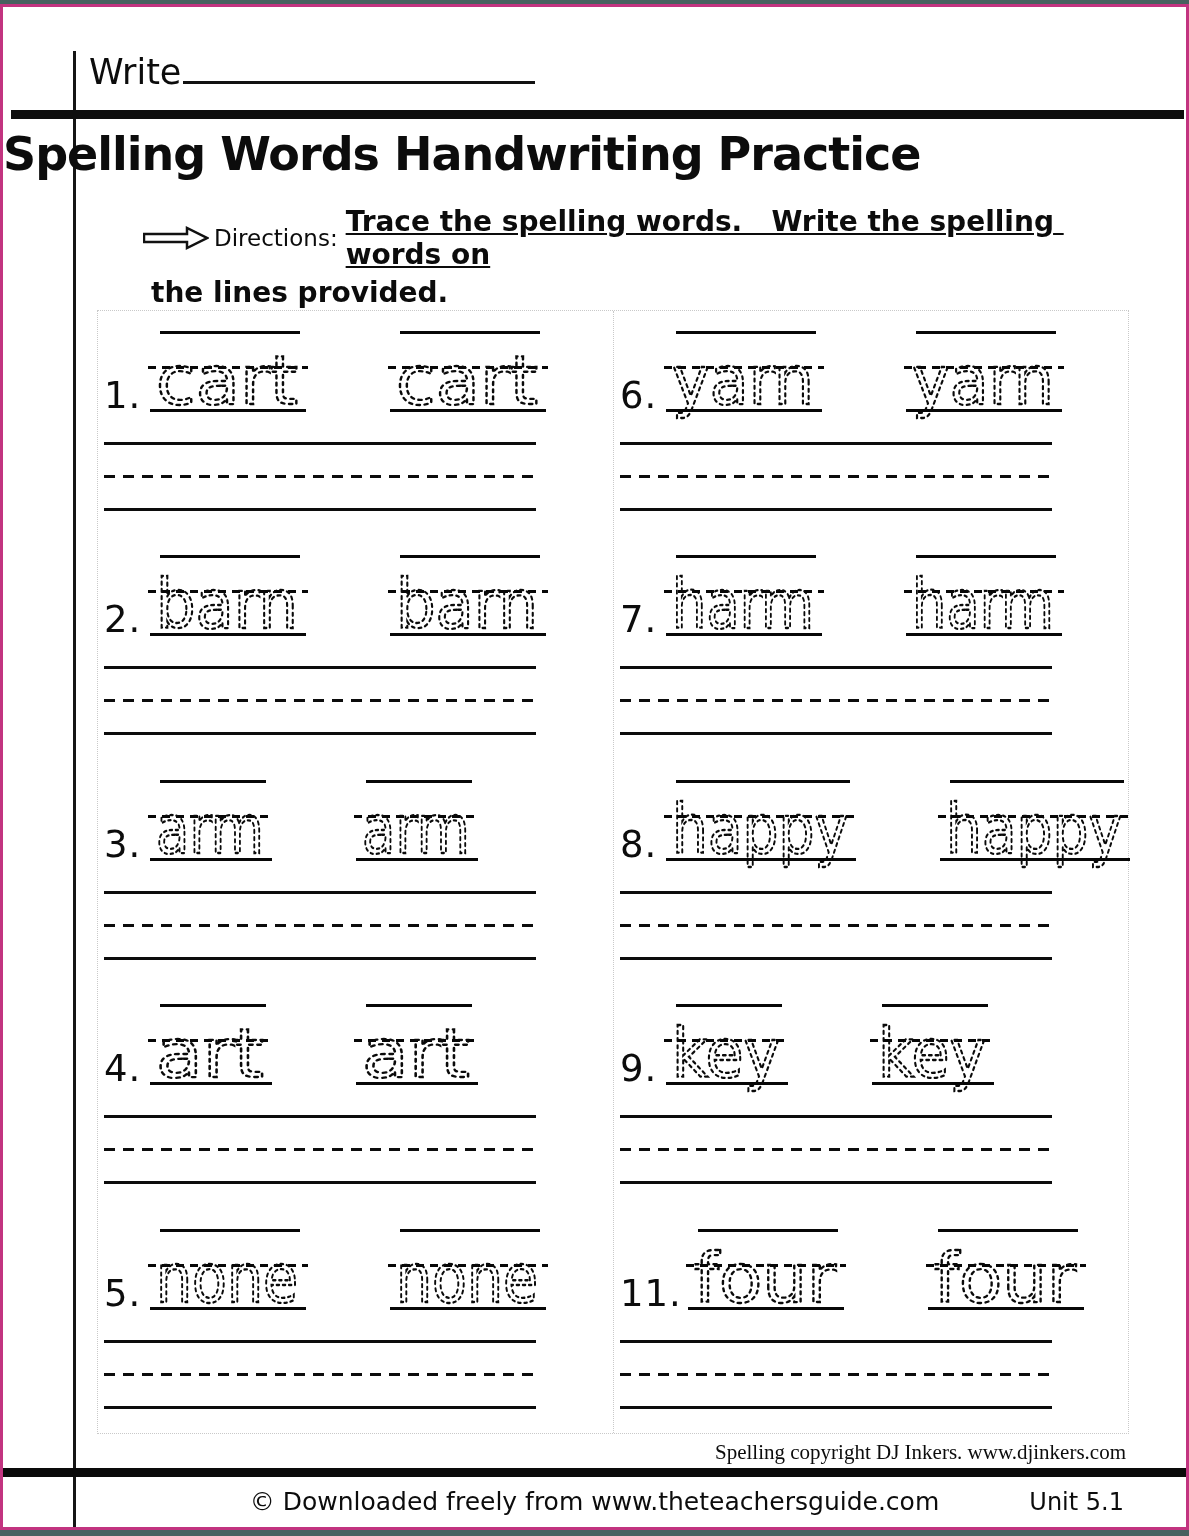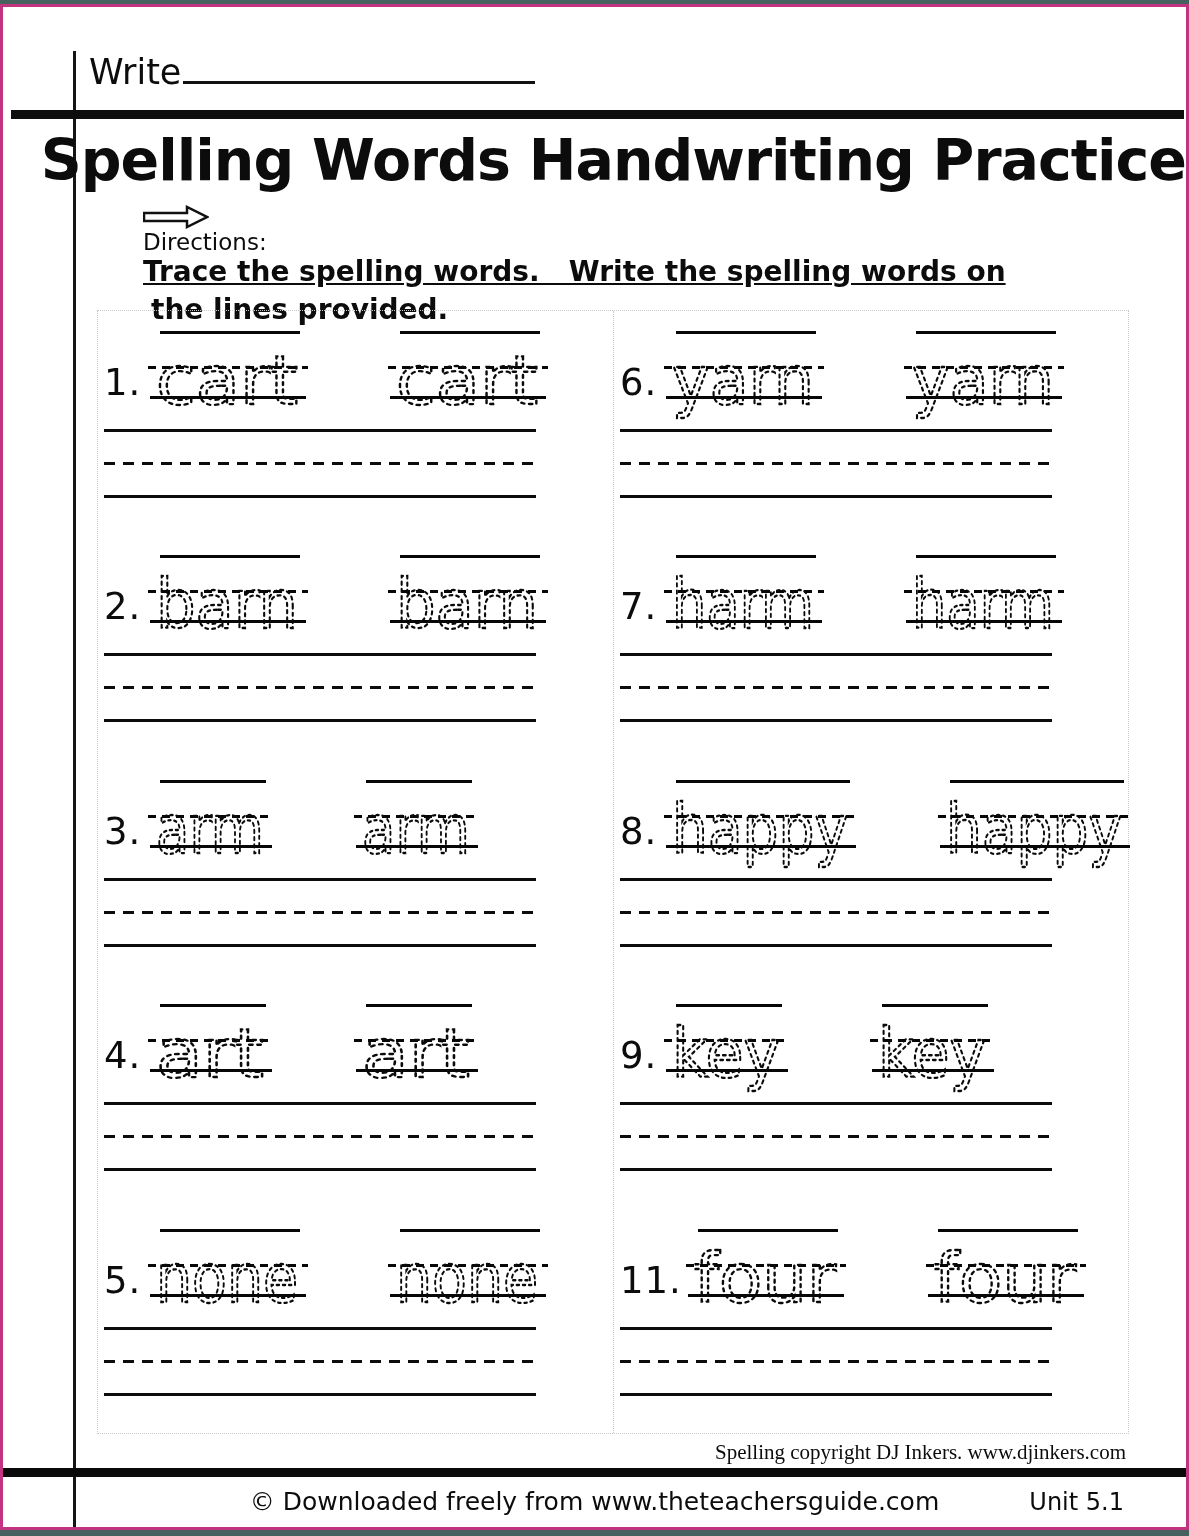--- a/index.html
+++ b/index.html
@@ -24,43 +24,43 @@
   .content{position:absolute;inset:0;}
 
   .margin-line{position:absolute;left:70px;top:44px;bottom:0;width:3px;background:#151515;}
 
   .name-block{position:absolute;left:86px;top:40px;font-size:35px;white-space:nowrap;}
   .name-underline{display:inline-block;width:352px;border-bottom:3px solid #111;height:34px;margin-left:2px;}
 
   .rule-top{position:absolute;top:103px;left:8px;right:2px;height:9px;background:#0e0e0e;}
 
   .page-title{
-    position:absolute;top:120px;left:0;right:0;text-align:right;
-    font-size:57px;font-weight:600;letter-spacing:-1px;white-space:nowrap;
+    position:absolute;top:120px;left:0;right:0;text-align:left;
+    font-size:46px;font-weight:600;letter-spacing:-1px;white-space:nowrap;
   }
 
   .directions{position:absolute;left:140px;top:198px;width:930px;}
-  .dir-line1{display:flex;flex-direction:column;}
+  .dir-line1{display:flex;align-items:center;}
   .arrow-icon{flex:0 0 auto;margin-right:5px;}
   .dir-label{font-size:23px;margin-right:8px;white-space:nowrap;}
   .dir-text{font-size:28px;font-weight:600;white-space:pre-wrap;text-decoration:underline;}
   .dir-line2{font-size:28px;font-weight:600;margin-top:5px;margin-left:8px;}
 
   .word-area{
     position:absolute;left:94px;top:303px;width:1032px;height:1124px;
     border:1px dotted var(--dotbox);
     display:flex;box-sizing:border-box;
   }
   .col{width:50%;display:grid;grid-template-rows:repeat(5,1fr);box-sizing:border-box;}
   .col.right{border-left:1px dotted var(--dotbox);}
 
   .item{position:relative;padding-top:20px;box-sizing:border-box;}
   .trace-row{display:flex;align-items:flex-end;padding-left:6px;}
   .num{min-width:40px;font-size:37px;line-height:1;margin-bottom:-2px;letter-spacing:1px;}
-  .trace-block{position:relative;height:68px;margin-left:8px;}
+  .trace-block{position:relative;height:81px;margin-left:8px;}
   .trace-block + .trace-block{margin-left:88px;}
   .tl-top{position:absolute;top:0;left:8px;right:4px;height:3px;background:#070707;}
   .tl-mid{position:absolute;top:35px;left:-4px;right:-4px;height:3px;
     background:repeating-linear-gradient(90deg,#070707 0 8px,transparent 8px 14px);}
   .tl-base{position:absolute;bottom:0;left:-2px;right:-2px;height:3px;background:#070707;}
   svg.trace{position:absolute;left:2px;top:-8px;height:102px;overflow:visible;}
   svg.trace text{
     font-family:"DejaVu Sans","Liberation Sans",sans-serif;
     font-size:67px;fill:none;stroke:#0a0a0a;stroke-width:2.3;
     stroke-dasharray:3 4.2;stroke-linecap:round;

